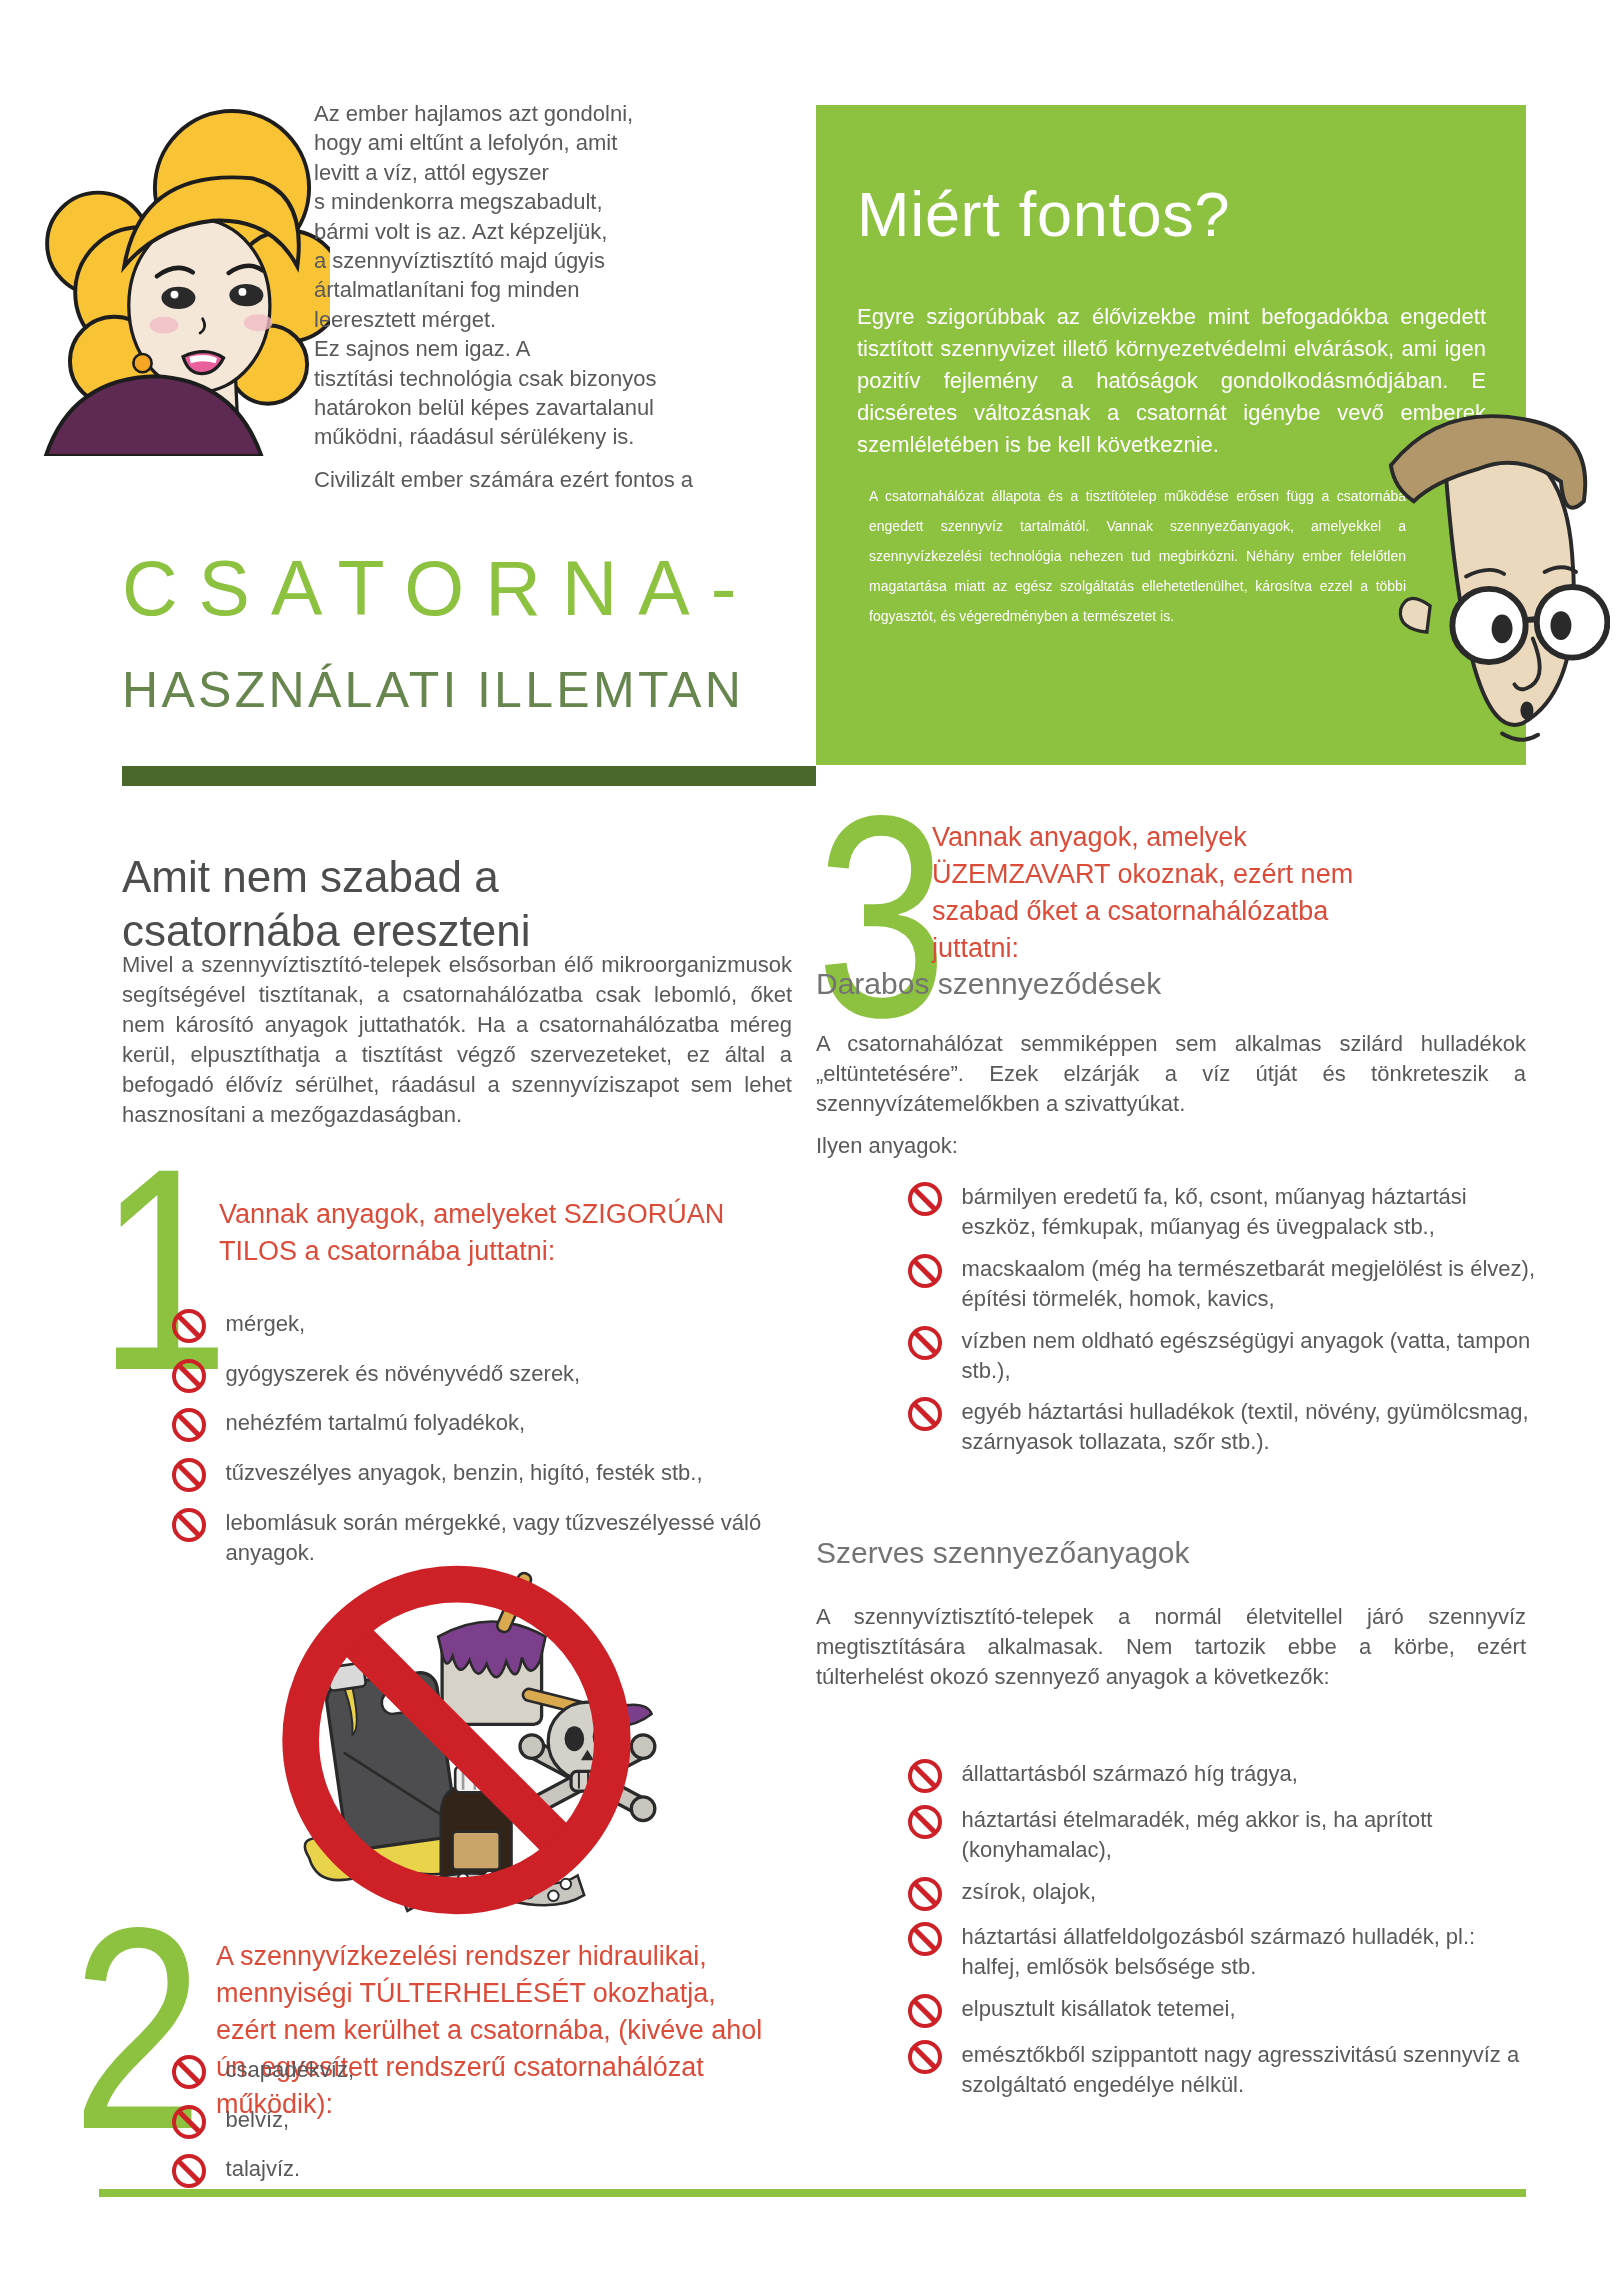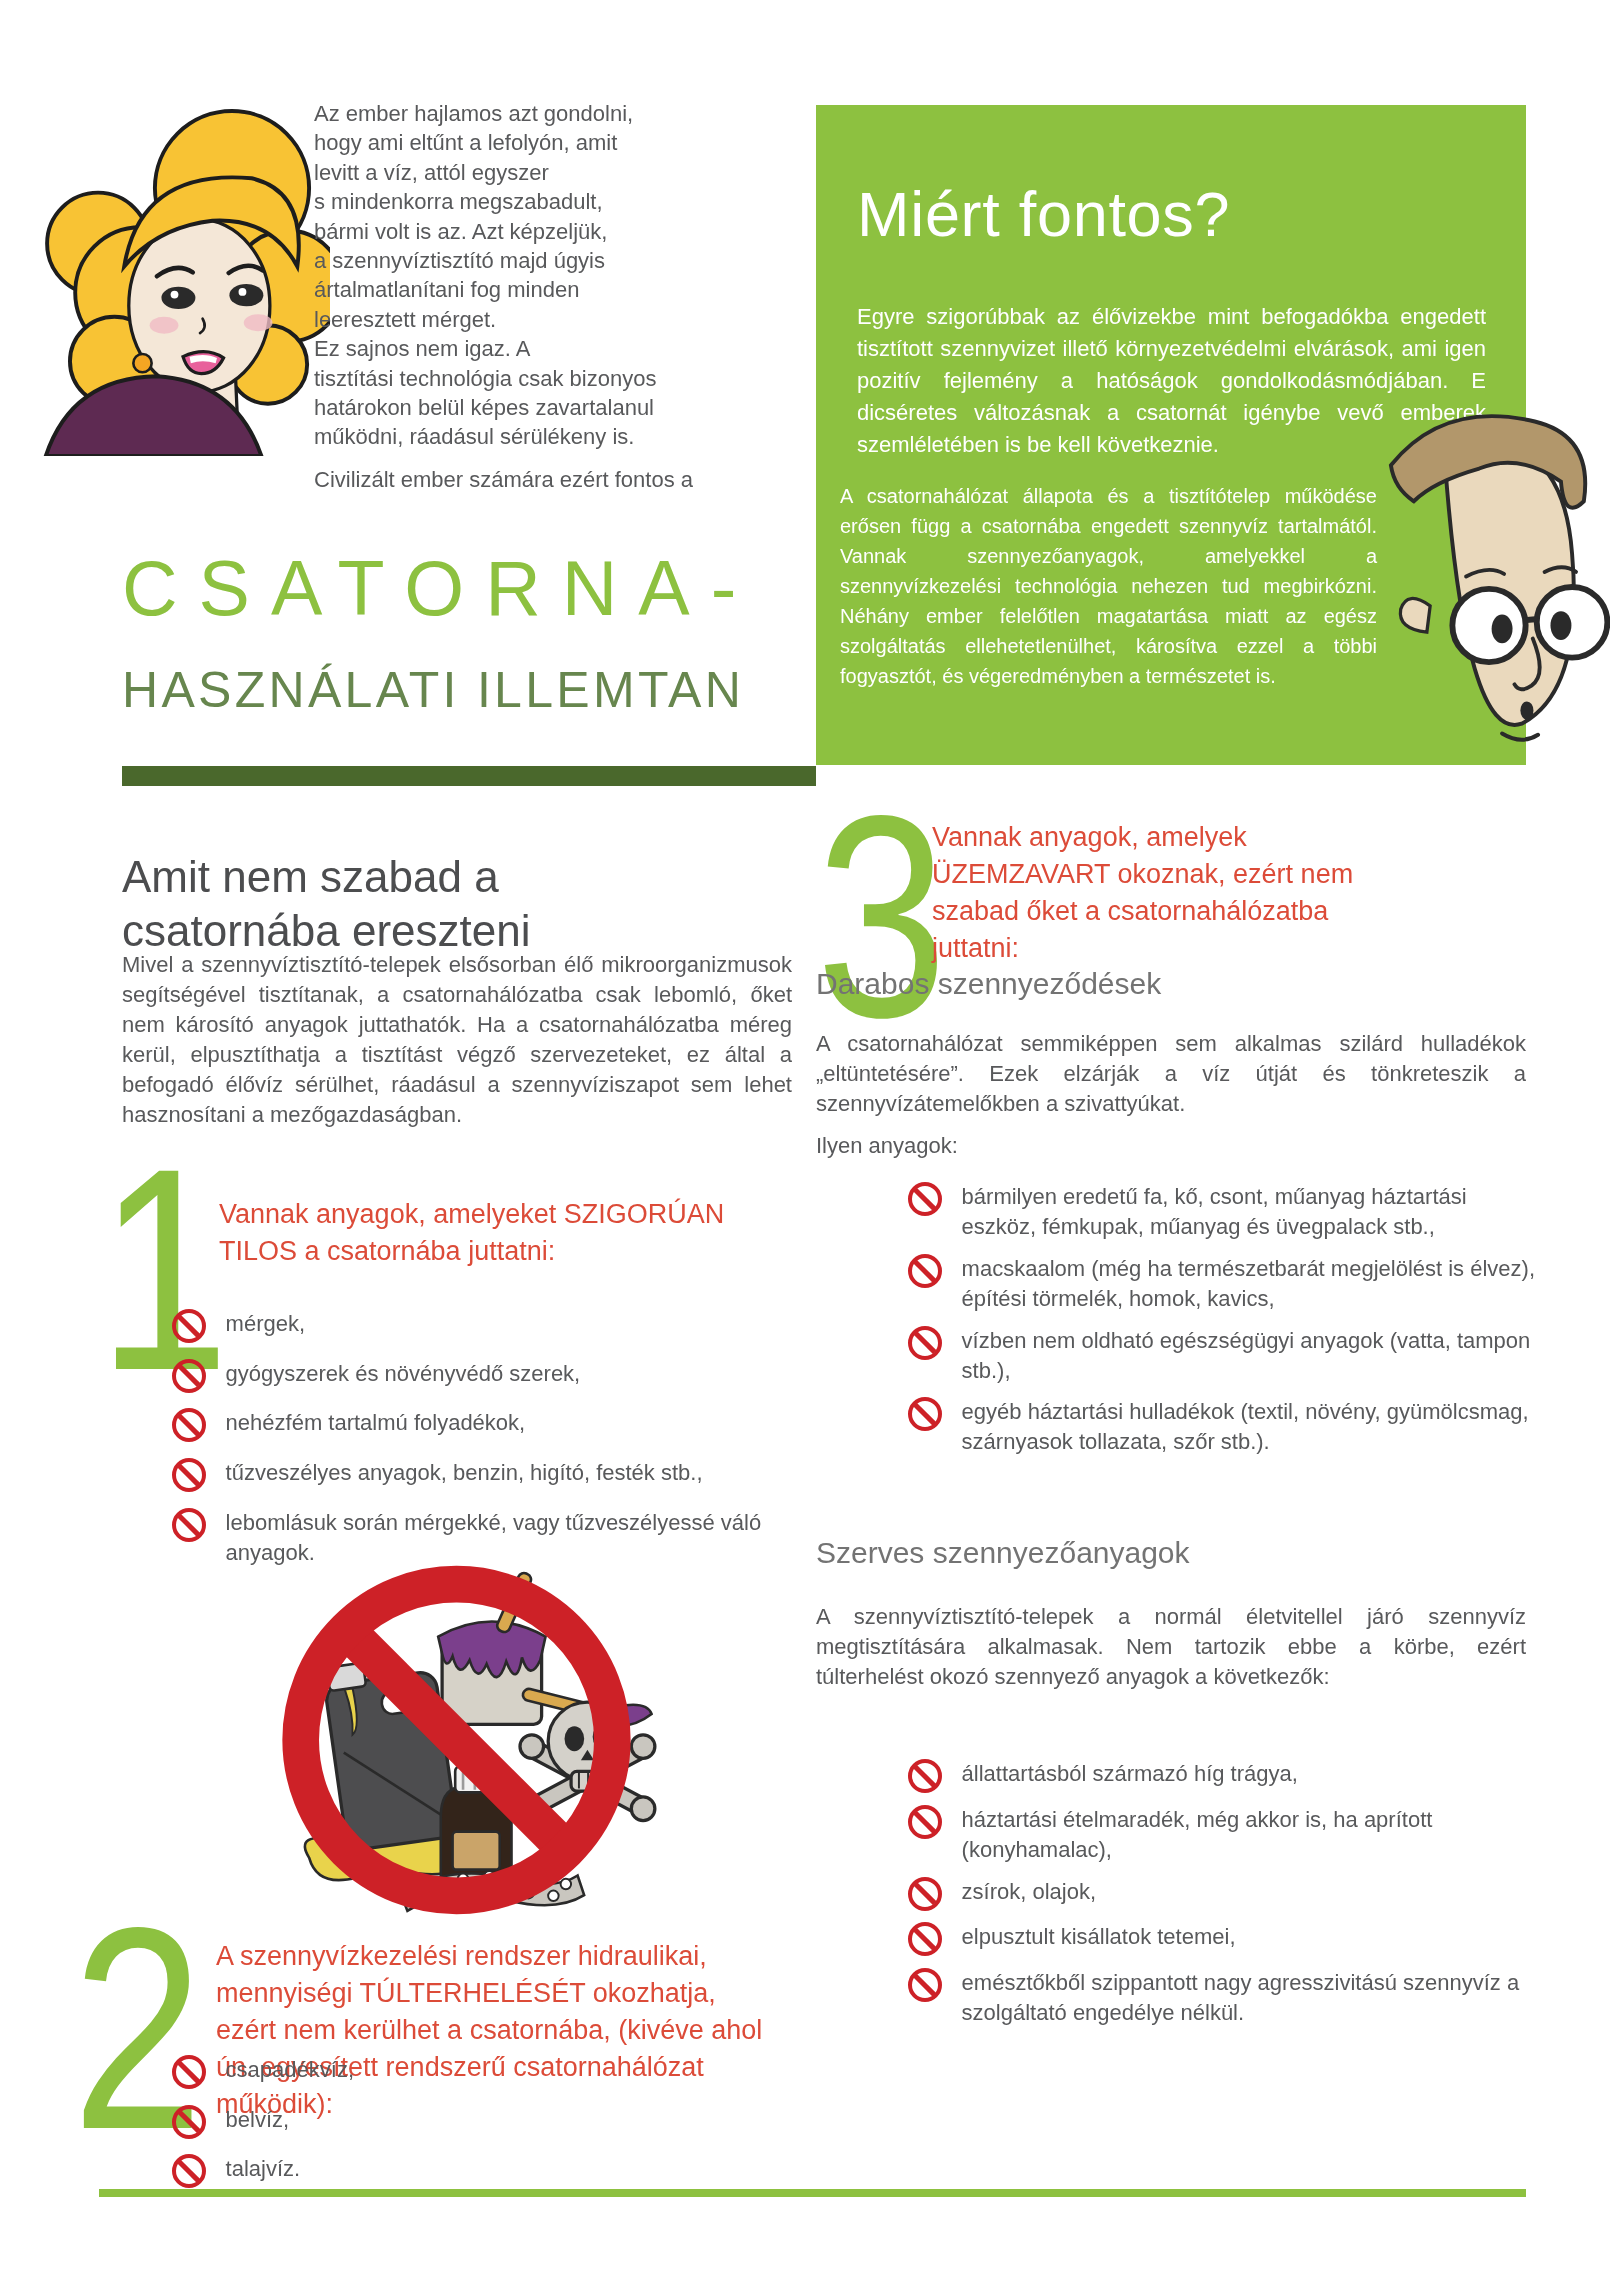--- a/index.html
+++ b/index.html
@@ -12,21 +12,21 @@
            color:#58595b; font-size:22px; line-height:29.4px; }
   .intro .closing { margin-top:13px; }
 
   
   .why-box { position:absolute; left:816px; top:105px; width:710px; height:660px;
              background:#8dc140; color:#ffffff; }
   .why-box h1 { position:absolute; left:41px; top:73px; font-size:63px; font-weight:normal;
                 letter-spacing:0.7px; }
   .why-p1 { position:absolute; left:41px; top:196px; width:629px; font-size:22px;
             line-height:32px; text-align:justify; }
-  .why-p2 { position:absolute; left:24px; top:376px; width:537px; font-size:20px;
+  .why-p2 { position:absolute; left:53px; top:376px; width:537px; font-size:14px;
             line-height:30px; text-align:justify; }
   .man-ill { position:absolute; left:552px; top:298px; width:242px; height:362px; }
 
   
   .title1 { position:absolute; left:122px; top:544px; font-size:77px; letter-spacing:21px;
             color:#8dc140; font-weight:normal; }
   .title2 { position:absolute; left:122px; top:661px; font-size:50px; letter-spacing:3.3px;
             color:#67864e; font-weight:normal; }
   .dark-bar { position:absolute; left:122px; top:766px; width:694px; height:19.6px; background:#4a682c; }
   .bottom-rule { position:absolute; left:99px; top:2189px; width:1427px; height:7.9px; background:#8dc140; }
@@ -292,20 +292,24 @@
     <li>
         <span class="no-icon"></span>
         <span>háztartási ételmaradék, még akkor is, ha aprított (konyhamalac),</span>
       </li>
     <li>
         <span class="no-icon"></span>
         <span>zsírok, olajok,</span>
       </li>
     <li>
         <span class="no-icon"></span>
+        <span>háztartási állatfeldolgozásból származó hulladék, pl.: halfej, emlősök belsősége stb.</span>
+      </li>
+    <li>
+        <span class="no-icon"></span>
         <span>elpusztult kisállatok tetemei,</span>
       </li>
     <li>
         <span class="no-icon"></span>
         <span>emésztőkből szippantott nagy agresszivitású szennyvíz a szolgáltató engedélye nélkül.</span>
       </li>
   </ul>
 
   <div class="bottom-rule"></div>
 </div>

